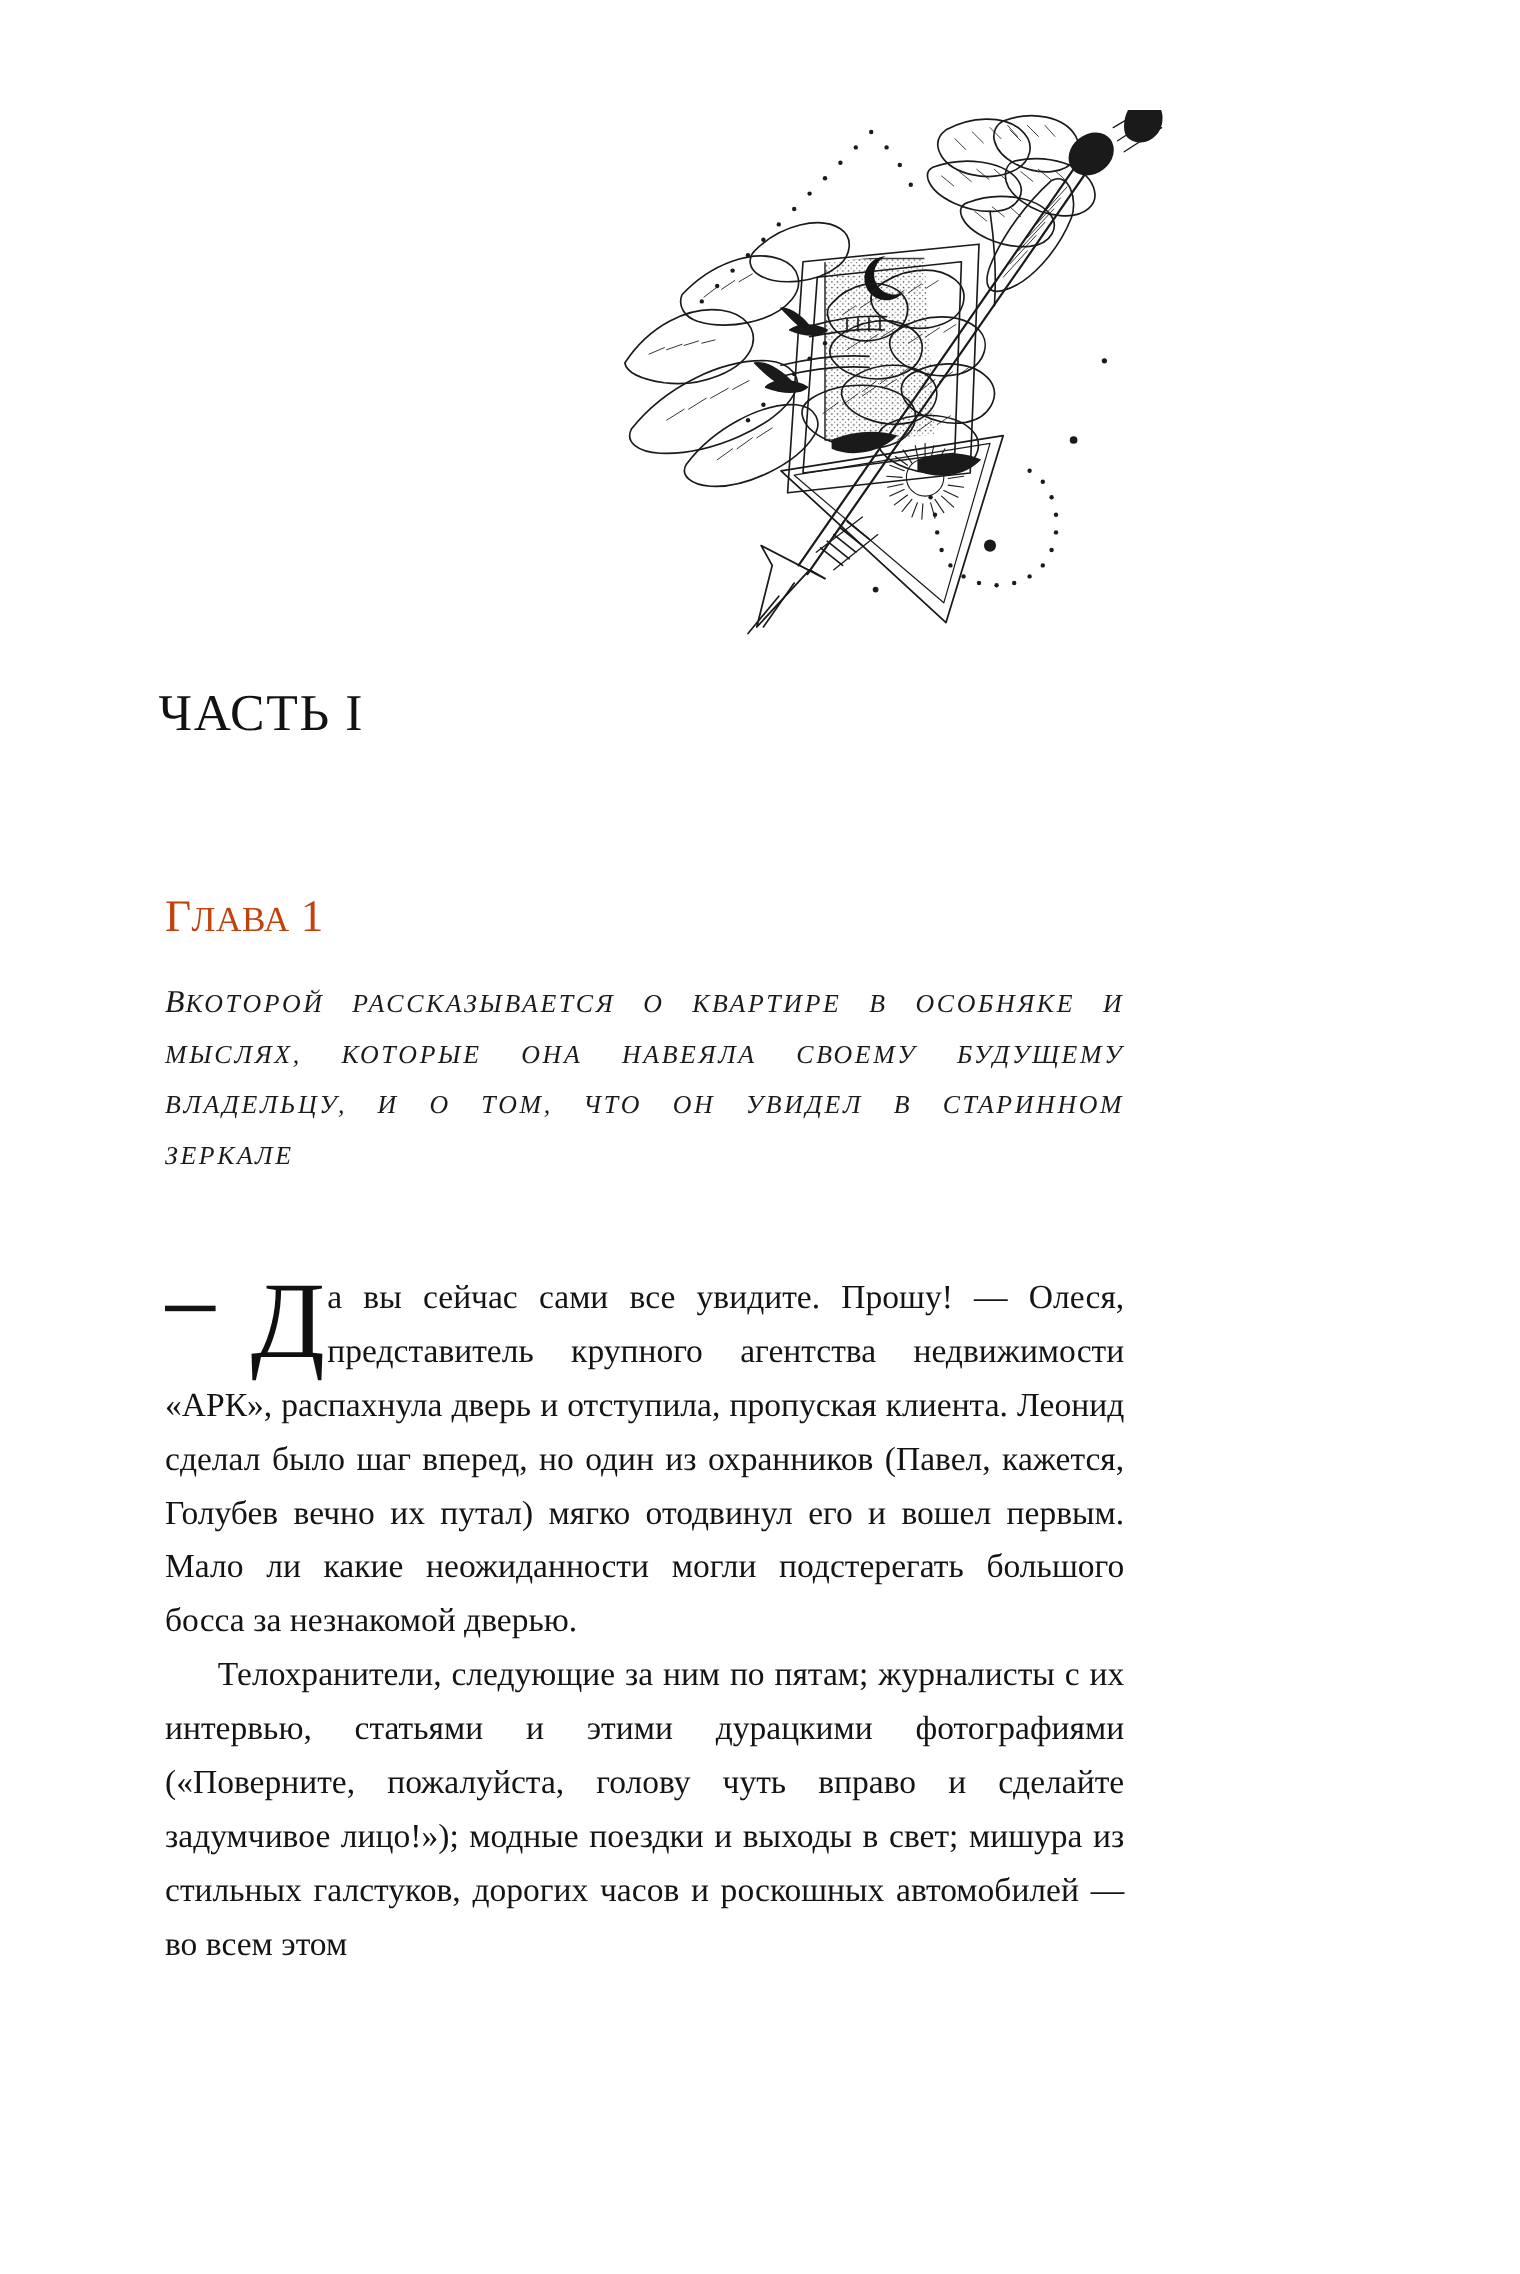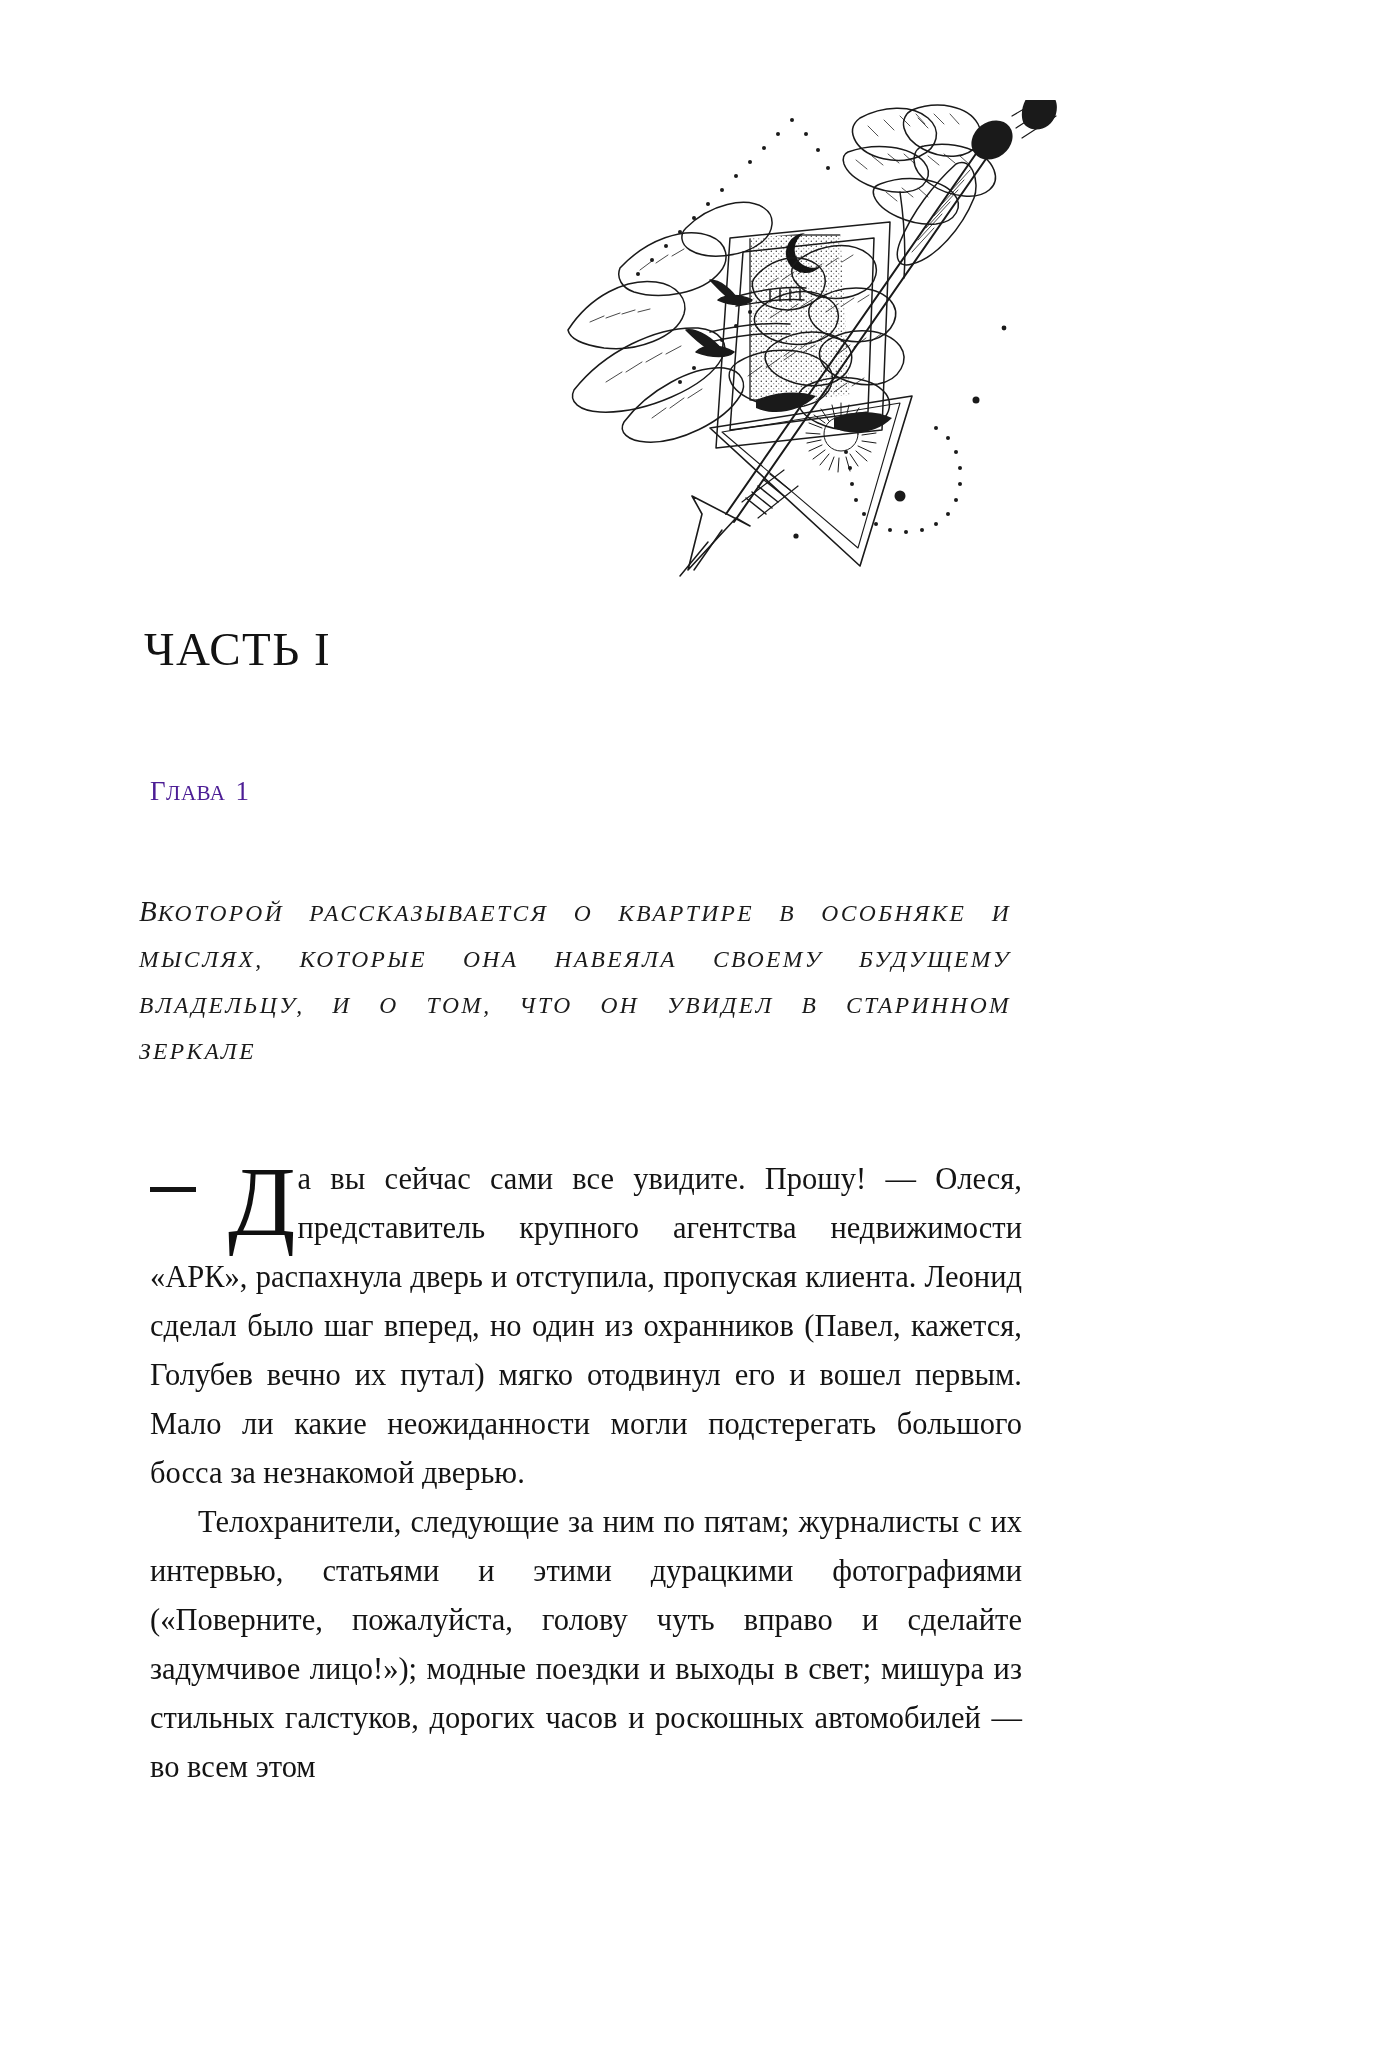--- a/index.html
+++ b/index.html
@@ -41,37 +41,37 @@
     letter-spacing: 1.5px;
     font-weight: 400;
     color: #121212;
     white-space: nowrap;
   }
 
   
   .chapter-title {
     position: absolute;
     left: 150px;
-    top: 776px;
-    font-size: 27px;
+    top: 808px;
+    font-size: 41px;
     font-weight: 400;
-    color: #4c1d95;
+    color: #c2410c;
     white-space: nowrap;
     letter-spacing: 0.5px;
   }
   .chapter-title .cap-first { font-size: 1em; }
   .chapter-title .small-caps {
     font-size: 0.78em;
   }
   .chapter-title .num { font-size: 1em; margin-left: 10px; }
 
   
   .epigraph {
     position: absolute;
-    left: 139px;
+    left: 150px;
     top: 888px;
     width: 872px;
     font-style: italic;
     font-size: 23.5px;
     line-height: 46px;
     letter-spacing: 2.4px;
     text-align: justify;
     text-align-last: left;
     word-spacing: 5px;
     color: #1b1b1b;

